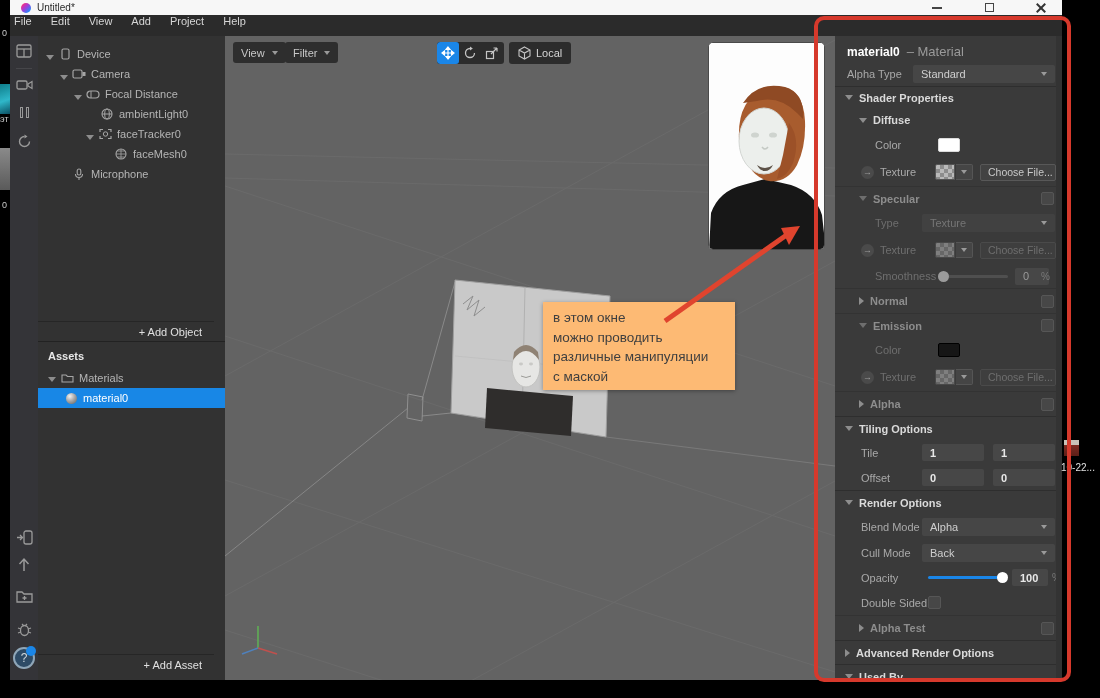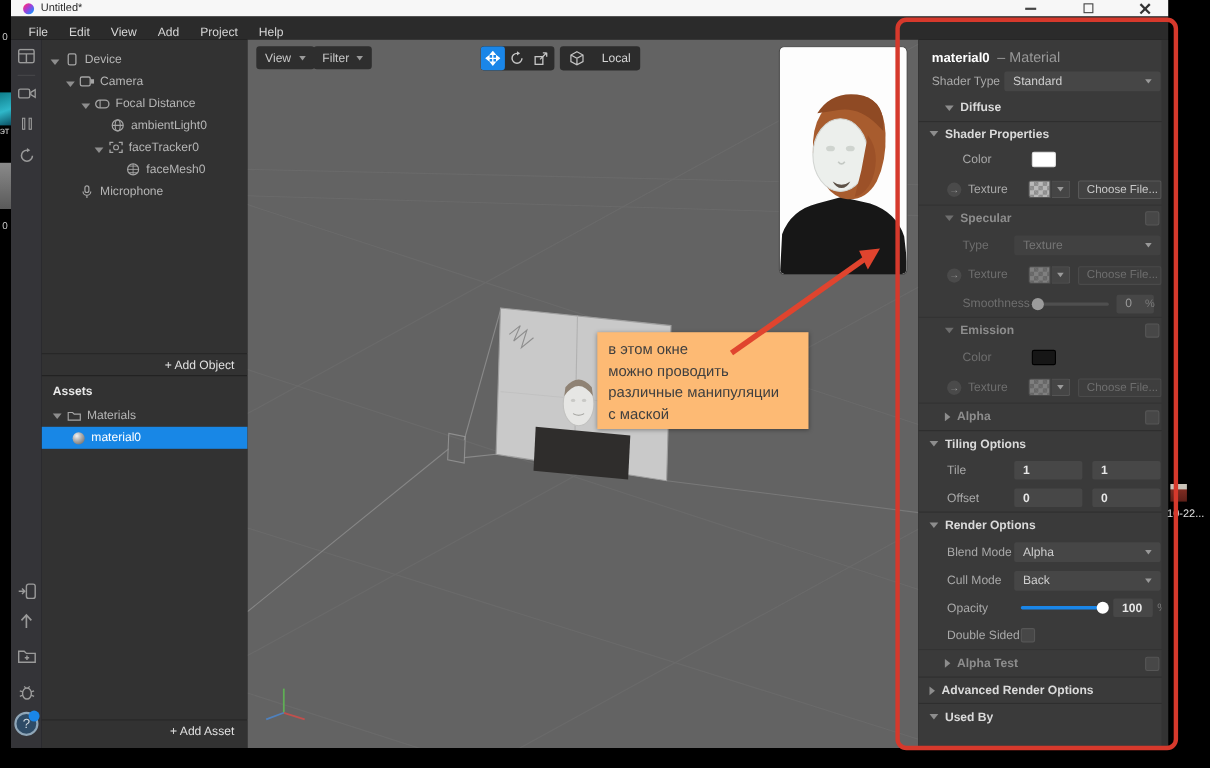--- a/index.html
+++ b/index.html
@@ -22,21 +22,21 @@
   .wtitle { font-size:10px; font-weight:400; color:#2a2a2a; margin-left:6px; }
   .wctrls { position:absolute; right:8px; top:0; height:15px; display:flex; align-items:center; gap:26px; }
   .wc { width:26px; height:14px; display:flex; align-items:center; justify-content:center; }
   .ic-min { width:10px; height:2px; background:#444; }
   .ic-max { width:9px; height:9px; border:1.5px solid #444; }
   .ic-close { position:relative; width:10px; height:10px; }
   .ic-close::before,.ic-close::after { content:""; position:absolute; left:4px; top:-1px; width:2px; height:12px; background:#333; }
   .ic-close::before { transform:rotate(45deg); } .ic-close::after { transform:rotate(-45deg); }
 
   #menubar { position:absolute; left:10px; top:15px; width:1052px; height:21px; background:#2b2b2b;
-             display:flex; align-items:flex-end; padding-left:16px; }
+             display:flex; align-items:flex-start; padding-left:4px; }
   .menu-item { font-size:11px; color:#d6d6d6; margin-right:19px; }
 
   
   #lefttoolbar { position:absolute; left:10px; top:36px; width:28px; height:644px; background:#343438; }
   .ltb-ic { position:absolute; left:0; width:28px; display:flex; justify-content:center; color:#9a9a9a; }
   .ltb-div { position:absolute; left:6px; width:16px; height:1px; background:#46464a; }
   .pausebars { display:flex; gap:3px; } .pausebars span { width:3px; height:11px; border:1px solid #9a9a9a; }
   .helpwrap { position:relative; width:22px; height:22px; border-radius:50%; background:#2e4b66;
               border:2px solid #8fa6b8; color:#cfd8de; font-size:12px; display:flex; align-items:center; justify-content:center; }
   .helpdot { position:absolute; right:-3px; top:-3px; width:10px; height:10px; border-radius:50%; background:#1a86e8; }
@@ -46,39 +46,39 @@
   .tabs { display:flex; height:22px; }
   .tab { flex:1; font-size:11px; display:flex; align-items:center; padding-left:10px; }
   .tab.active { background:#323232; color:#f0f0f0; font-weight:700; }
   .tab.inactive { background:#282828; color:#8b8b8b; }
   .tree { padding-top:8px; }
   .trow { height:20px; display:flex; align-items:center; font-size:11px; color:#b5b5b5; }
   .trow .exp { width:8px; height:8px; margin-right:4px; display:inline-block; }
   .caret-d { width:0; height:0; border-left:4px solid transparent; border-right:4px solid transparent; border-top:5px solid #8d8d8d; display:inline-block; }
   .caret-r { width:0; height:0; border-top:4px solid transparent; border-bottom:4px solid transparent; border-left:5px solid #8d8d8d; display:inline-block; }
   .tico { width:14px; height:12px; margin-right:5px; display:flex; align-items:center; justify-content:center; }
-  .addbtn { position:absolute; left:0; right:0; height:20px; border-top:1px solid #262626;
+  .addbtn { position:absolute; left:0; right:11px; height:20px; border-top:1px solid #262626;
             font-size:11px; color:#e0e0e0; display:flex; align-items:center; justify-content:flex-end; padding-right:12px; }
   #assetspanel { position:absolute; left:38px; top:341px; width:187px; height:339px; background:#323232; border-top:1px solid #222; }
   .assets-title { font-size:11px; font-weight:700; color:#e8e8e8; padding:8px 0 6px 10px; }
   .matrow { height:20px; display:flex; align-items:center; font-size:11px; color:#b5b5b5; }
   .selrow { height:20px; background:#1887e6; display:flex; align-items:center; font-size:11px; color:#fff; }
   .sphere { width:11px; height:11px; border-radius:50%; margin:0 6px 0 28px;
             background:radial-gradient(circle at 35% 30%, #f2f2f2, #a9a9a9 45%, #5d5d5d); }
 
   
   #viewport { position:absolute; left:225px; top:36px; width:610px; height:644px; background:#636363; overflow:hidden; }
   .vbtn { position:absolute; height:21px; background:#2e2e2e; border-radius:3px; display:flex; align-items:center;
           font-size:11px; color:#c8c8c8; padding:0 8px; gap:7px; }
   .dd-caret { width:0; height:0; border-left:3.5px solid transparent; border-right:3.5px solid transparent; border-top:4px solid #9a9a9a; }
   .toolgroup { position:absolute; left:212px; top:6px; width:67px; height:22px; background:#2c2c2c; border-radius:3px; display:flex; overflow:hidden; }
   .tool { width:22px; height:22px; display:flex; align-items:center; justify-content:center; }
   .tool.active { background:#1a86e8; border-radius:3px; }
   .localbtn { position:absolute; left:284px; top:6px; height:22px; background:#2c2c2c; border-radius:3px;
-              display:flex; align-items:center; font-size:11px; color:#d5d5d5; padding:0 9px; gap:16px; }
+              display:flex; align-items:center; font-size:11px; color:#d5d5d5; padding:0 9px; gap:5px; }
   #preview { position:absolute; left:483px; top:6px; width:117px; height:208px; background:#fff;
              border-radius:5px; border:1px solid #4a4a4a; overflow:hidden; }
   #annotation { position:absolute; left:318px; top:266px; width:192px; height:88px; background:#fdba74;
                 color:#3f3f3f; font-size:13.5px; line-height:1.45; padding:6px 10px; white-space:pre-line;
                 box-shadow:0 1px 4px rgba(0,0,0,.35); }
   #scene-svg, #arrow-svg { position:absolute; left:0; top:0; pointer-events:none; }
 
   
   #inspector { position:absolute; left:835px; top:36px; width:227px; height:644px; background:#3a3a3a; overflow:hidden; }
   .scrolltrack { position:absolute; right:0; top:0; width:6px; height:644px; background:#333; }
@@ -432,35 +432,35 @@
   </div>
 
   <div id="inspector">
 
     <div class="ihdr">
       <span class="iname">material0</span>
       <span class="isub">– Material</span>
     </div>
 
     <div class="irow h24">
-      <span class="lbl ind0">Shader Type</span>
+      <span class="lbl ind0">Alpha Type</span>
       <div class="dropdown" style="left:78px;width:142px">
         <span class="dval">Standard</span>
         <span class="dd-caret"></span>
       </div>
     </div>
 
+    <div class="irow h22 sec">
+      <span class="caret-d scaret"></span>
+      <span class="seclbl">Shader Properties</span>
+    </div>
+
     <div class="irow h24">
       <span class="caret-d scaret2"></span>
       <span class="seclbl">Diffuse</span>
-    </div>
-
-    <div class="irow h22 sec">
-      <span class="caret-d scaret"></span>
-      <span class="seclbl">Shader Properties</span>
     </div>
 
     <div class="irow h26">
       <span class="lbl ind2">Color</span>
       <span class="swatch" style="background:#ffffff;border:1px solid #dcdcdc"></span>
     </div>
 
     <div class="irow h28">
       <span class="ind1" style="display:flex;align-items:center">
         <span class="texlink">→</span>
@@ -502,20 +502,25 @@
     <div class="irow h24">
       <span class="lbl ind2 dis">Smoothness</span>
       <span class="slider" style="left:103px;width:70px">
         <span class="strack"></span>
         <span class="sknob" style="left:0;background:#9b9b9b"></span>
       </span>
       <span class="numbox dim" style="left:180px;width:34px">0</span>
       <span class="pct" style="left:206px">%</span>
     </div>
 
+    <div class="irow h25 subsec">
+      <span class="caret-r scaret2"></span>
+      <span class="seclbl dim">Normal</span>
+      <span class="cb"></span>
+    </div>
 
     <div class="irow h24 subsec">
       <span class="caret-d scaret2" style="border-top-color:#6e6e6e"></span>
       <span class="seclbl dim">Emission</span>
       <span class="cb"></span>
     </div>
 
     <div class="irow h26">
       <span class="lbl ind2 dis">Color</span>
       <span class="swatch" style="background:#161616;border:1px solid #000"></span>

